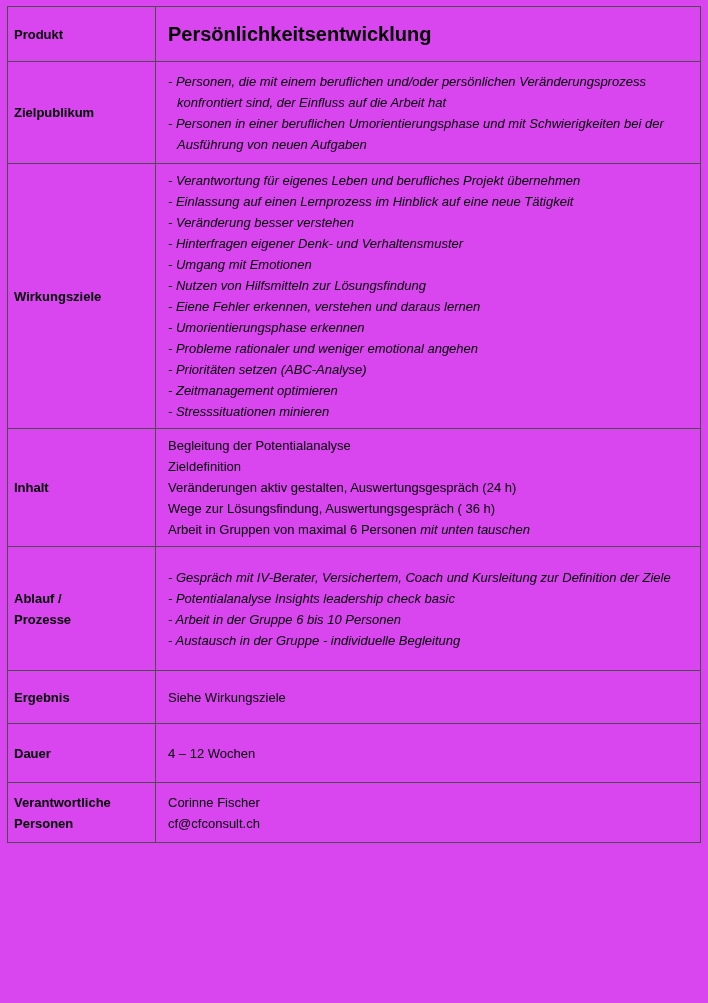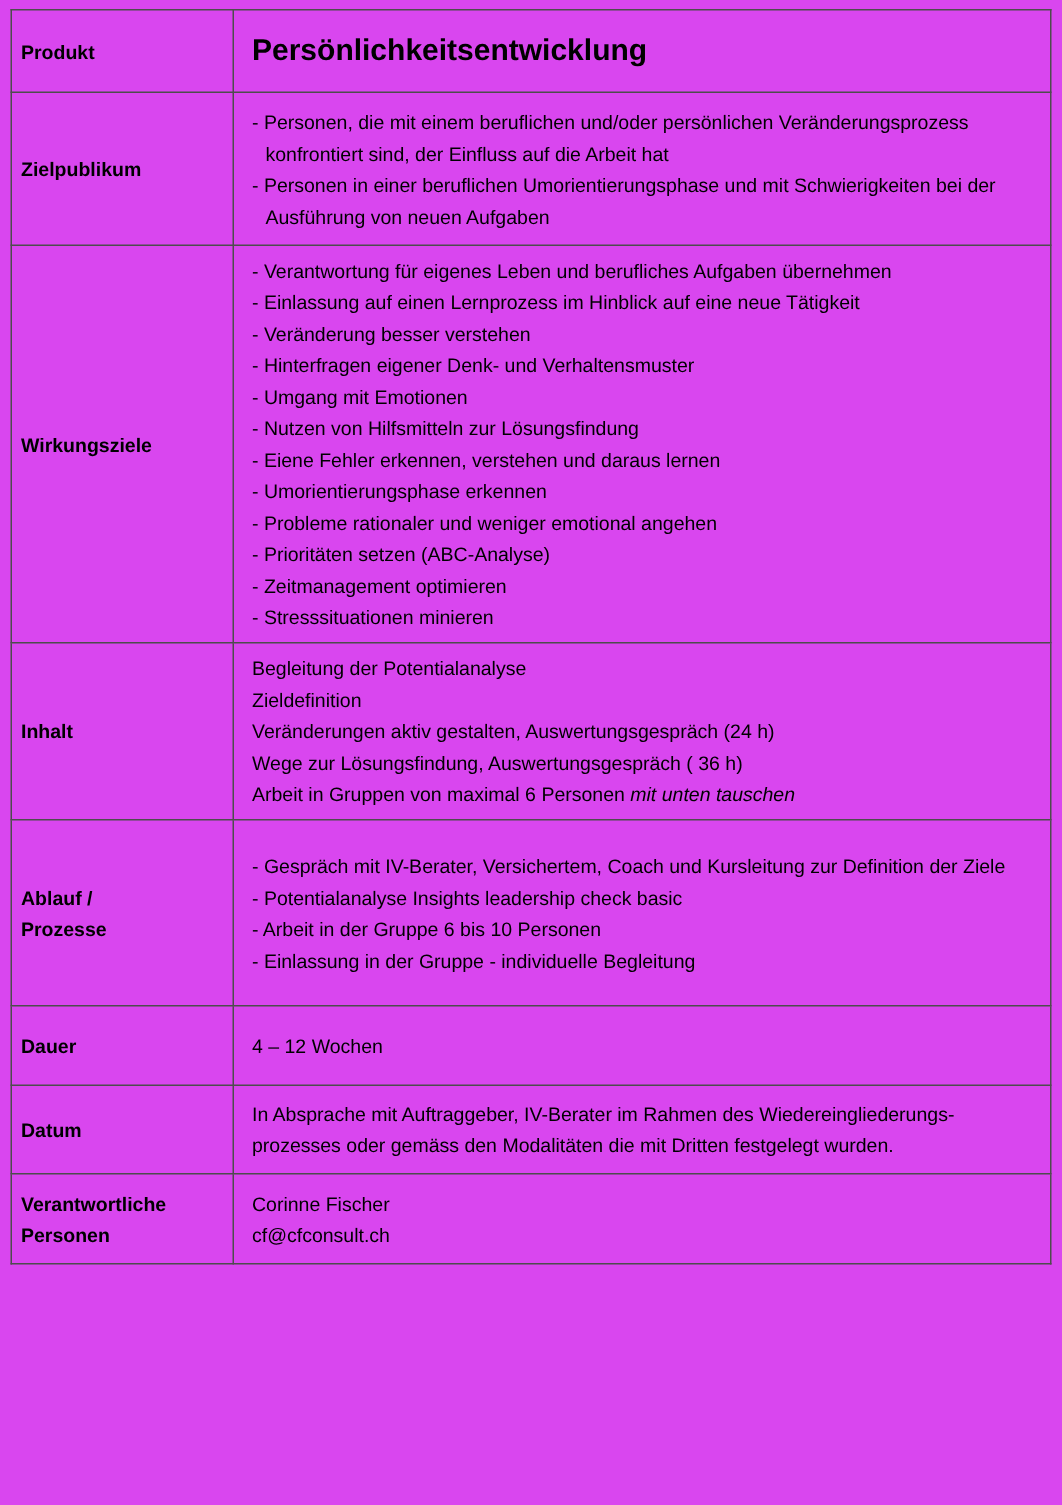--- a/index.html
+++ b/index.html
@@ -50,20 +50,21 @@
   tr:nth-child(7)  { height: 59px; }
   tr:nth-child(8)  { height: 60px; }
   tr:nth-child(9)  { height: 55px; font-style: italic; }
   tr:nth-child(10) { height: 57px; }
   tr:nth-child(11) { height: 59px; }
 
   .line { }
   .line.hang {
     padding-left: 9px;
     text-indent: -9px;
+    font-style: italic;
   }
   .line.title {
     font-size: 20px;
     font-weight: bold;
   }
   .line.bold {
     font-weight: bold;
   }
   .line em {
   }
@@ -89,21 +90,21 @@
           <td>
             <div class="line hang">- Personen, die mit einem beruflichen und/oder persönlichen Veränderungsprozess konfrontiert sind, der Einfluss auf die Arbeit hat</div>
             <div class="line hang">- Personen in einer beruflichen Umorientierungsphase und mit Schwierigkeiten bei der Ausführung von neuen Aufgaben</div>
           </td>
         </tr>
         <tr>
           <th>
             <div>Wirkungsziele</div>
           </th>
           <td>
-            <div class="line hang">- Verantwortung für eigenes Leben und berufliches Aufgaben übernehmen</div>
+            <div class="line hang">- Verantwortung für eigenes Leben und berufliches Projekt übernehmen</div>
             <div class="line hang">- Einlassung auf einen Lernprozess im Hinblick auf eine neue Tätigkeit</div>
             <div class="line hang">- Veränderung besser verstehen</div>
             <div class="line hang">- Hinterfragen eigener Denk- und Verhaltensmuster</div>
             <div class="line hang">- Umgang mit Emotionen</div>
             <div class="line hang">- Nutzen von Hilfsmitteln zur Lösungsfindung</div>
             <div class="line hang">- Eiene Fehler erkennen, verstehen und daraus lernen</div>
             <div class="line hang">- Umorientierungsphase erkennen</div>
             <div class="line hang">- Probleme rationaler und weniger emotional angehen</div>
             <div class="line hang">- Prioritäten setzen (ABC-Analyse)</div>
             <div class="line hang">- Zeitmanagement optimieren</div>
@@ -124,38 +125,37 @@
         </tr>
         <tr>
           <th>
             <div>Ablauf /</div>
             <div>Prozesse</div>
           </th>
           <td>
             <div class="line hang">- Gespräch mit IV-Berater, Versichertem, Coach und Kursleitung zur Definition der Ziele</div>
             <div class="line hang">- Potentialanalyse Insights leadership check basic</div>
             <div class="line hang">- Arbeit in der Gruppe 6 bis 10 Personen</div>
-            <div class="line hang">- Einlassung in der Gruppe - individuelle Begleitung</div>
+            <div class="line hang">- Austausch in der Gruppe - individuelle Begleitung</div>
+          </td>
+        </tr>
+        <tr>
+          <th>
+            <div>Ergebnis</div>
+          </th>
+          <td>
+            <div class="line">Siehe Wirkungsziele</div>
           </td>
         </tr>
         <tr>
           <th>
             <div>Dauer</div>
           </th>
           <td>
             <div class="line">4 – 12 Wochen</div>
-          </td>
-        </tr>
-        <tr>
-          <th>
-            <div>Datum</div>
-          </th>
-          <td>
-            <div class="line">In Absprache mit Auftraggeber, IV-Berater im Rahmen des Wiedereingliederungs-</div>
-            <div class="line">prozesses oder gemäss den Modalitäten die mit Dritten festgelegt wurden.</div>
           </td>
         </tr>
         <tr>
           <th>
             <div>Verantwortliche</div>
             <div>Personen</div>
           </th>
           <td>
             <div class="line">Corinne Fischer</div>
             <div class="line">cf@cfconsult.ch</div>

